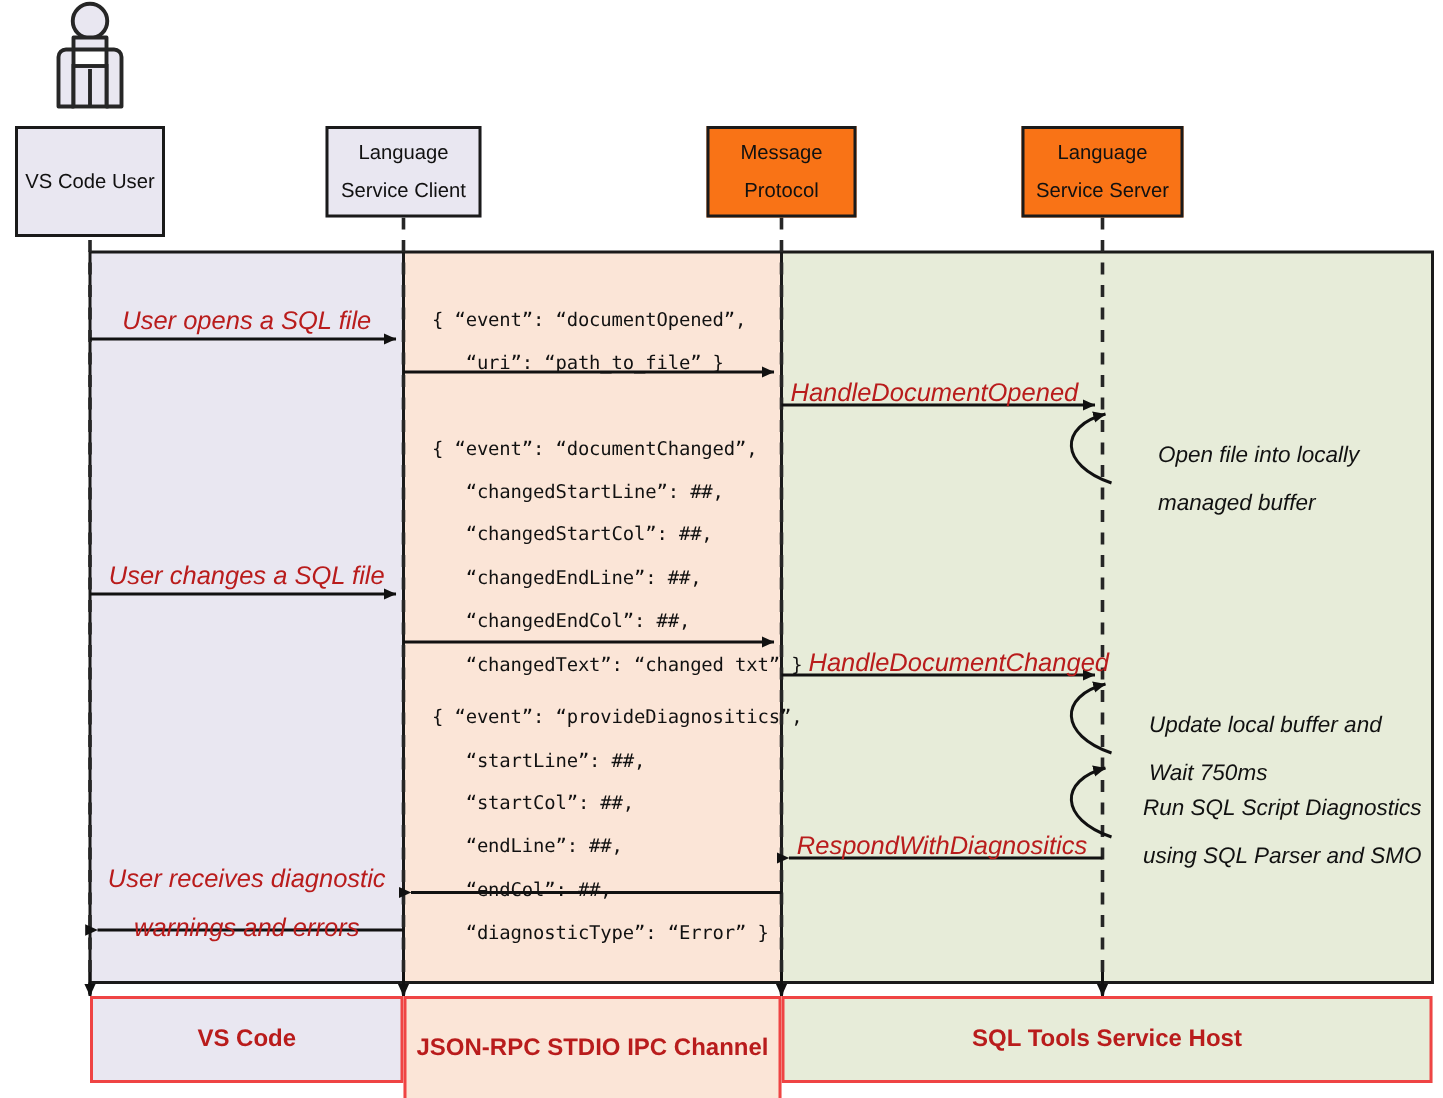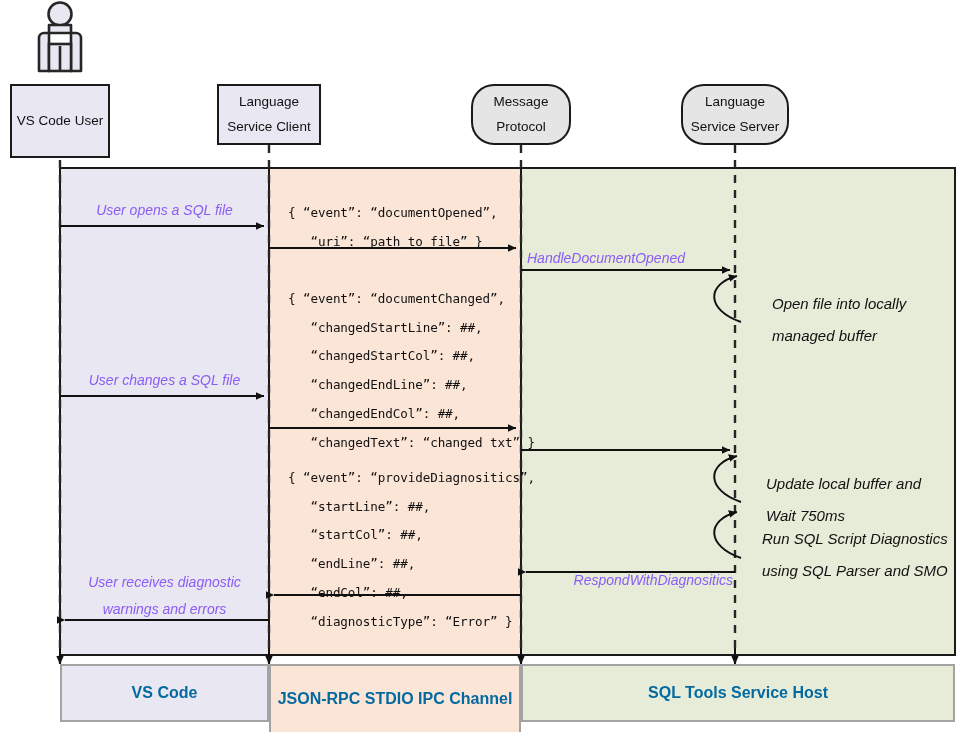--- a/index.html
+++ b/index.html
@@ -4,33 +4,33 @@
 <style>
   html,body{margin:0;padding:0;background:#ffffff;}
   body{font-family:"Liberation Sans",sans-serif;}
   #stage{position:relative;width:962px;height:732px;overflow:hidden;background:#fff;}
   #svg-layer{position:absolute;left:0;top:0;width:962px;height:732px;}
 
   .node{position:absolute;box-sizing:border-box;border:2px solid #1a1a1a;
         display:flex;flex-direction:column;align-items:center;justify-content:center;
         font-size:13.5px;color:#111;line-height:1.85;text-align:center;}
   .node.lav{background:#e9e7f1;}
-  .node.grn{background:#e5e5e5;border-radius:23px;}
+  .node.grn{background:#f97316;}
 
-  .msg{position:absolute;font-style:italic;font-size:14px;color:#8b5cf6;
+  .msg{position:absolute;font-style:italic;font-size:17px;color:#b91c1c;
        text-align:center;line-height:1.95;white-space:pre-line;}
   .code{position:absolute;font-family:"DejaVu Sans Mono",monospace;
         font-size:12.6px;color:#111;line-height:2.28;white-space:pre;letter-spacing:-0.1px;padding-left:20px;}
   .note{position:absolute;font-style:italic;font-size:15px;color:#111;
         line-height:2.1;white-space:pre-line;}
   .note.ctr{text-align:left;font-style:italic;}
 
-  .footer{position:absolute;box-sizing:border-box;border:2px solid #a3a3a3;
+  .footer{position:absolute;box-sizing:border-box;border:2px solid #ef4444;
           display:flex;align-items:center;justify-content:center;
-          font-weight:bold;font-size:16px;color:#0369a1;}
+          font-weight:bold;font-size:16px;color:#b91c1c;}
   .footer.lav{background:#e9e7f1;}
   .footer.pch{background:#fbe5d7;}
   .footer.grn{background:#e7ecd9;}
 </style>
 </head>
 <body>
 
 <div id="stage">
 
   <svg id="svg-layer" viewBox="0 0 962 732">
@@ -113,22 +113,23 @@
 
   <div class="msg" style="left:62px;top:197px;width:205px;">User opens a SQL file</div>
 
   <div class="msg" style="left:62px;top:367px;width:205px;">User changes a SQL file</div>
 
   <div class="msg" style="left:62px;top:569px;width:205px;">User receives diagnostic
 warnings and errors</div>
 
   <div class="msg" style="left:523px;top:245px;width:210px;text-align:left;padding-left:4px;box-sizing:border-box;">HandleDocumentOpened</div>
 
+  <div class="msg" style="left:523px;top:425px;width:210px;text-align:left;padding-left:16px;box-sizing:border-box;">HandleDocumentChanged</div>
 
-  <div class="msg" style="left:523px;top:547px;width:210px;text-align:right;box-sizing:border-box;margin-top:20px;">RespondWithDiagnositics</div>
+  <div class="msg" style="left:523px;top:547px;width:210px;text-align:center;box-sizing:border-box;">RespondWithDiagnositics</div>
 
   <div class="code" style="left:268px;top:199px;">{ “event”: “documentOpened”,
    “uri”: “path_to_file” }</div>
 
   <div class="code" style="left:268px;top:285px;">{ “event”: “documentChanged”,
    “changedStartLine”: ##,
    “changedStartCol”: ##,
    “changedEndLine”: ##,
    “changedEndCol”: ##,
    “changedText”: “changed txt” }</div>

